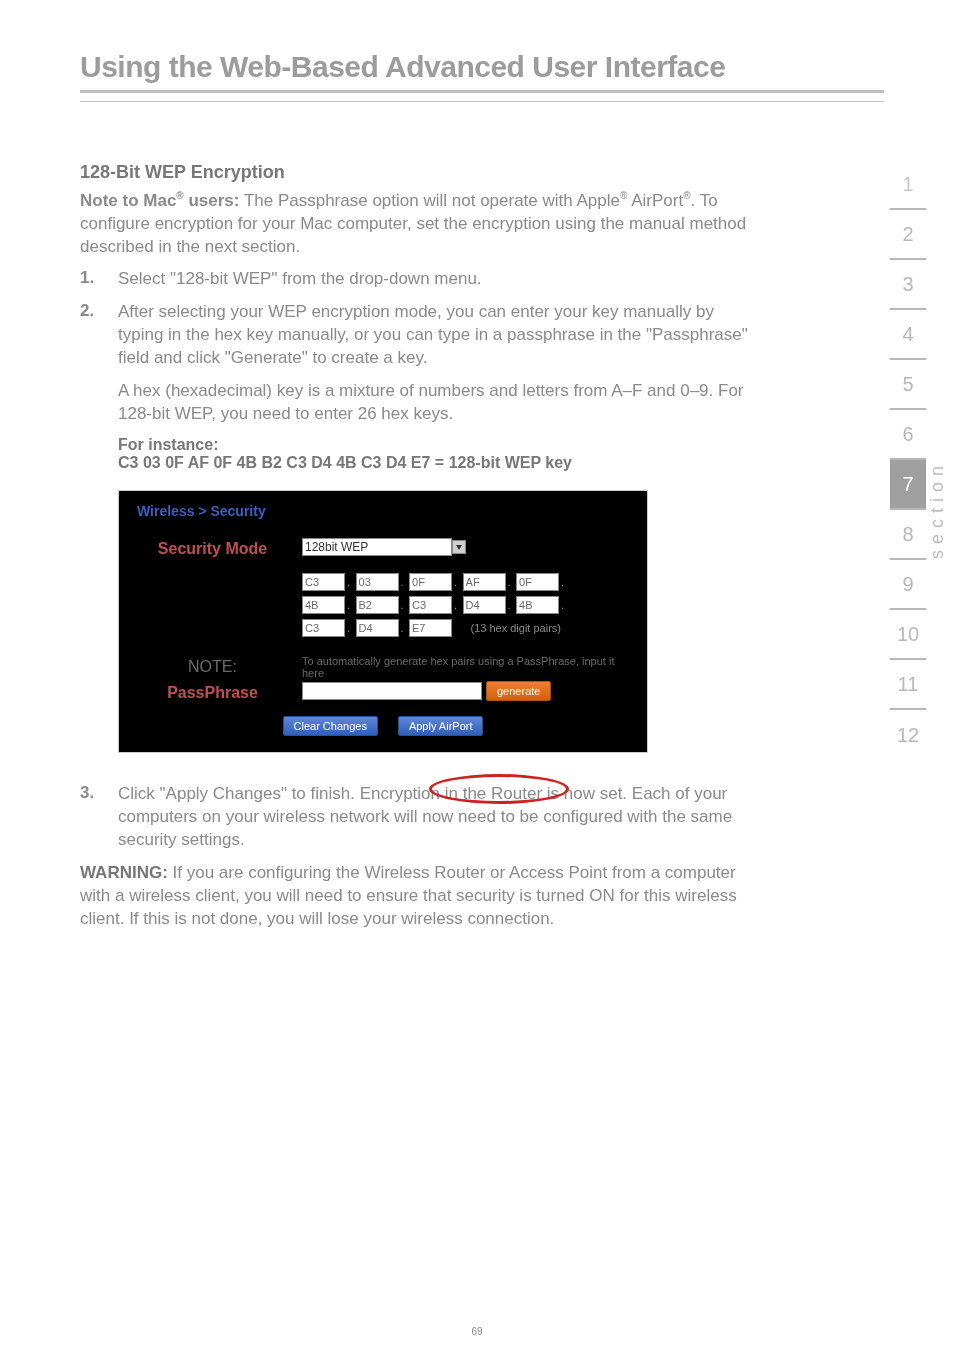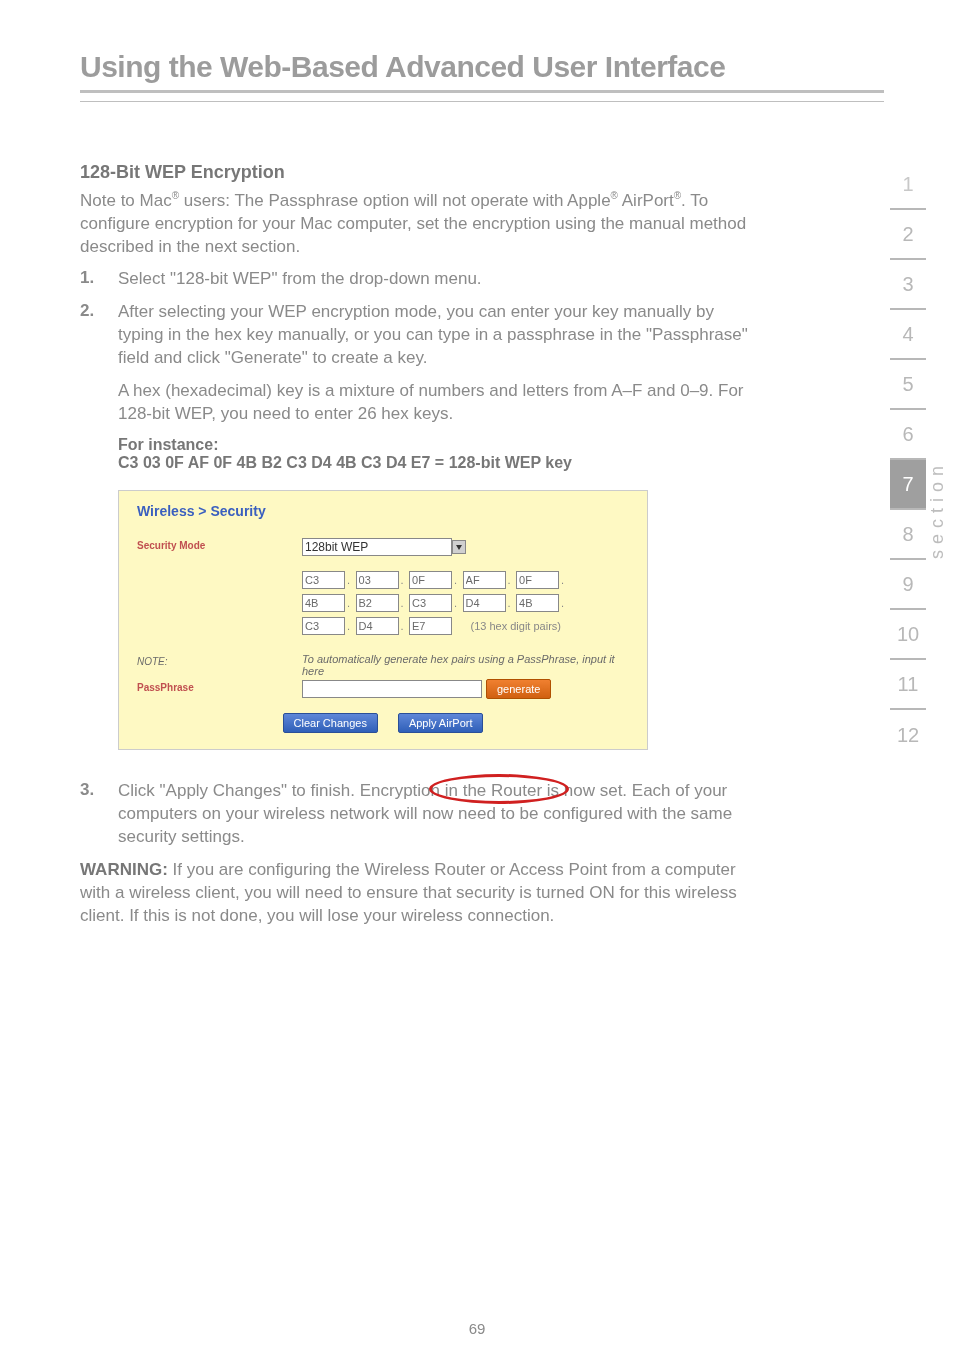--- a/index.html
+++ b/index.html
@@ -4,47 +4,47 @@
 <style>
   * { box-sizing: border-box; margin: 0; padding: 0; }
   body { font-family: Arial, Helvetica, sans-serif; background: #fff; width: 954px; height: 1363px; position: relative; color: #333; }
   .page { padding: 50px 70px 40px 80px; position: relative; }
   .chapter-title { font-size: 30px; color: #9c9c9c; font-weight: 700; letter-spacing: -0.5px; margin-bottom: 6px; }
   .hr-main { border: none; border-top: 3px solid #bfbfbf; margin-bottom: 8px; }
   .hr-sub { border: none; border-top: 1px solid #bfbfbf; margin-bottom: 60px; }
   .content { max-width: 680px; }
   .h2 { font-size: 18px; font-weight: 700; color: #777; margin-bottom: 6px; }
   .para { font-size: 17px; color: #8a8a8a; line-height: 1.35; margin-bottom: 10px; }
-  .bold-inline { font-weight: 400; }
+  .bold-inline { font-weight: 700; }
   sup.reg { font-size: 10px; vertical-align: super; }
   .ol-item { display: flex; gap: 18px; margin-bottom: 10px; }
   .ol-num { font-weight: 700; color: #8a8a8a; font-size: 17px; width: 20px; flex-shrink: 0; }
   .ol-body { font-size: 17px; color: #8a8a8a; line-height: 1.35; }
   .indent-body { margin-left: 38px; }
   .sub-bold { font-weight: 700; color: #777; font-size: 16px; }
-  .screenshot { margin: 18px 0 30px 38px; border: 1px solid #ccc; width: 530px; padding: 12px 18px 16px 18px; background: #fef9c3; position: relative; }
+  .screenshot { margin: 18px 0 30px 38px; border: 1px solid #ccc; width: 530px; padding: 12px 18px 16px 18px; background: #000000; position: relative; }
   .ss-title { color: #3a5fbf; font-weight: 700; font-size: 14px; margin-bottom: 18px; }
   .ss-row { display: flex; align-items: flex-start; margin-bottom: 14px; }
-  .ss-label { width: 165px; text-align: left; padding-right: 14px; font-size: 10px; color: #c05050; font-weight: 700; padding-top: 3px; }
+  .ss-label { width: 165px; text-align: center; padding-right: 14px; font-size: 16px; color: #c05050; font-weight: 700; padding-top: 3px; }
   .ss-ctrl { flex: 1; }
   .ss-select { border: 1px solid #888; background: #fff; font-size: 12px; padding: 1px 2px; width: 150px; display: inline-block; }
   .ss-dd { display:inline-block; width:14px; height:14px; background:#d0d0d0; border:1px solid #888; vertical-align:middle; position:relative; }
   .ss-dd::after { content:""; position:absolute; left:3px; top:4px; border-left:3px solid transparent; border-right:3px solid transparent; border-top:5px solid #333; }
   .hexgrid input { width: 43px; height: 18px; font-size: 11px; border: 1px solid #888; margin-right: 2px; text-align:left; padding:0 2px; color:#6a6a6a; }
   .hexgrid .dot { font-size: 11px; color:#888; margin:0 1px 0 0; }
   .hexgrid-row { margin-bottom: 4px; }
   .hex-note { font-size: 11px; color: #888; margin-left: 12px; }
   .ss-note { font-size: 11px; color: #6a6a6a; margin: 10px 0 6px 0; }
   .ss-btn { display:inline-block; background: linear-gradient(#f08030,#d06010); color:#fff; font-size:11px; padding:3px 10px; border:1px solid #b05000; border-radius:2px; }
   .ss-btn2 { display:inline-block; background: linear-gradient(#5f87d8,#2f5fb8); color:#fff; font-size:11px; padding:3px 10px; border:1px solid #2a4f98; border-radius:2px; }
   .pass-input { border:1px solid #888; height:18px; width:180px; }
   .btn-row { display:flex; justify-content:center; gap:20px; margin-top:14px; position:relative; }
   .red-oval { position:absolute; border:3px solid #d02020; border-radius:50%; }
   .oval1 { width:140px; height:30px; left: 310px; top: 283px; }
-  .pagenum { text-align:center; font-size:15px; color:#8a8a8a; position:absolute; bottom:26px; left:0; right:0; }
+  .pagenum { text-align:center; font-size:10px; color:#8a8a8a; position:absolute; bottom:26px; left:0; right:0; }
   
   .sidetabs { position:absolute; right:28px; top:160px; display:flex; flex-direction:column; align-items:center; }
   .tab { width:36px; height:50px; display:flex; align-items:center; justify-content:center; font-size:20px; color:#b8b8b8; border-bottom:2px solid #b8b8b8; }
   .tab.active { background:#9f9f9f; color:#fff; }
   .tab.first { color:#c8c8c8; }
   .section-label { writing-mode: vertical-rl; transform: rotate(180deg); font-size:18px; letter-spacing:6px; color:#bdbdbd; position:absolute; right:6px; top:460px; }
   .warning-head { font-weight:700; color:#777; }
 </style>
 </head>
 <body>
@@ -107,21 +107,21 @@
           </div>
           <div class="hexgrid-row">
             <input value="C3" style=""><span class="dot">.</span>
             <input value="D4" style=""><span class="dot">.</span>
             <input value="E7" style="">
             <span class="hex-note">(13 hex digit pairs)</span>
           </div>
         </div>
       </div>
 
-      <div class="ss-row" style="margin-bottom:2px;font-style:italic;">
+      <div class="ss-row" style="margin-bottom:2px;">
         <div class="ss-label" style="color:#6a6a6a; font-weight:normal;">NOTE:</div>
         <div class="ss-ctrl ss-note" style="margin:0;">To automatically generate hex pairs using a PassPhrase, input it here</div>
       </div>
 
       <div class="ss-row">
         <div class="ss-label">PassPhrase</div>
         <div class="ss-ctrl" style="display:flex; align-items:center; gap:4px;">
           <input class="pass-input" type="text" style="">
           <span class="ss-btn">generate</span>
         </div>

